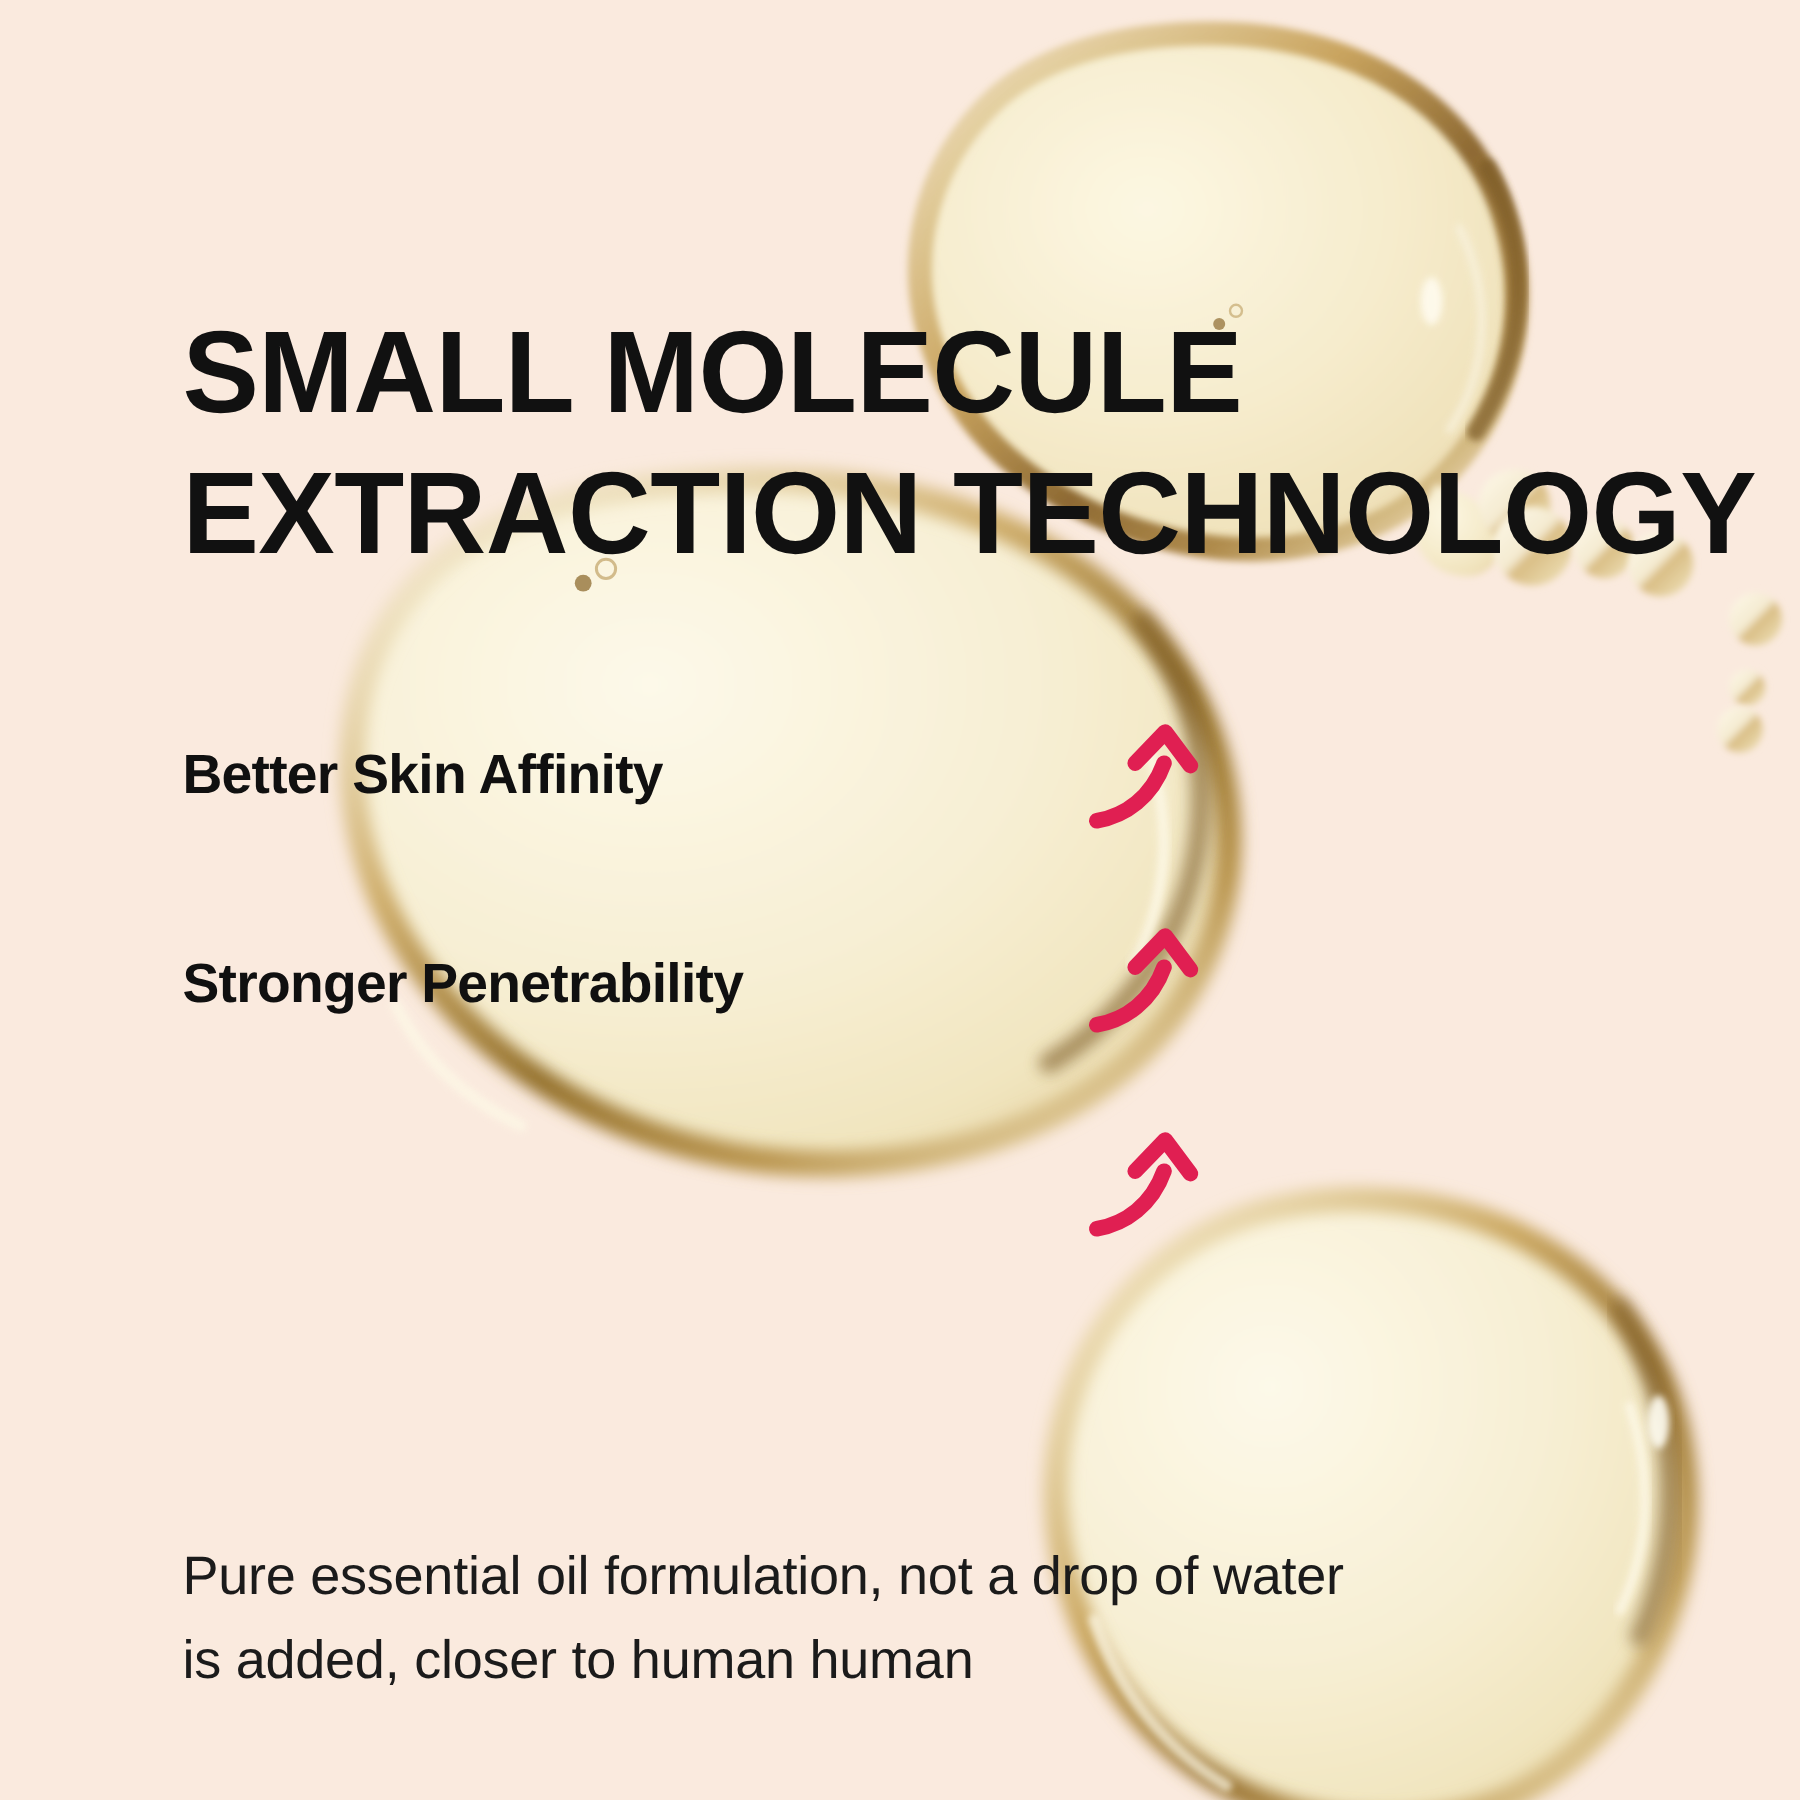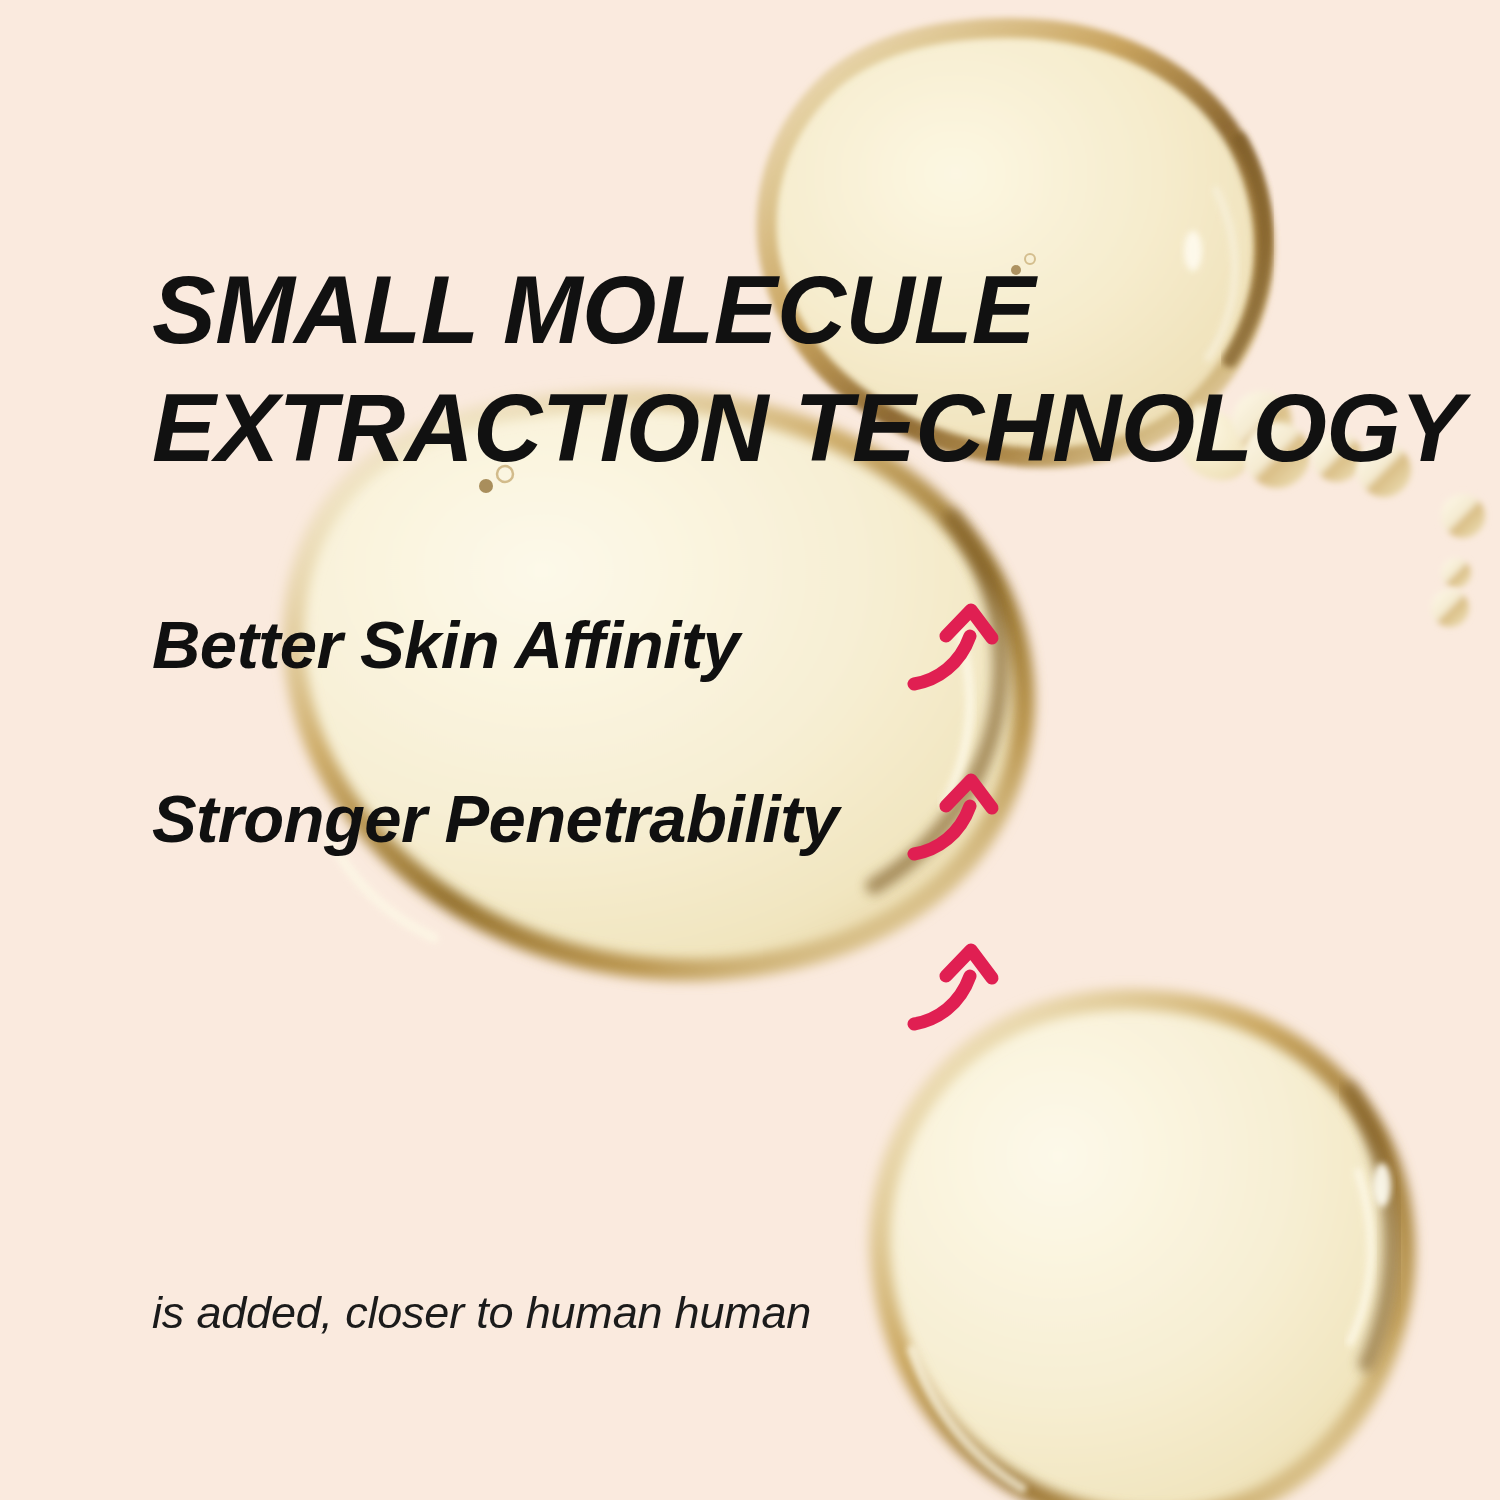--- a/index.html
+++ b/index.html
@@ -7,21 +7,20 @@
     padding: 0;
     background: #faeade;
   }
   #stage {
     position: relative;
     width: 1500px;
     height: 1500px;
     overflow: hidden;
     background: #faeade;
     font-family: "Liberation Sans", sans-serif;
-    font-style: italic;
   }
   #art {
     position: absolute;
     inset: 0;
     width: 1500px;
     height: 1500px;
     z-index: 1;
   }
   #content {
     position: absolute;
@@ -51,21 +50,21 @@
     position: absolute;
     left: 152px;
     height: 86px;
     display: flex;
     align-items: center;
   }
   .feature-row .feature-label {
     color: #101010;
     font-family: "Liberation Sans", sans-serif;
     font-weight: bold;
-    font-size: 67px;
+    font-size: 46px;
     line-height: 78px;
     letter-spacing: -0.6px;
     white-space: nowrap;
   }
   #feature-row-0 { top: 602px; }
   #feature-row-1 { top: 772px; align-items: flex-end; }
   #feature-row-2 { top: 942px; }
 
   .arrow-icon {
     position: absolute;
@@ -251,17 +250,18 @@
       <path d="M 16,92 C 40,88 62,72 72,44" fill="none" stroke="#e01f52" stroke-width="13" stroke-linecap="round"></path>
       <path d="M 48,44 L 73,18 L 94,46" fill="none" stroke="#e01f52" stroke-width="13" stroke-linecap="round" stroke-linejoin="round"></path>
     </svg>
 
     <svg class="arrow-icon" id="arrow-2" viewBox="0 0 108 110" xmlns="http://www.w3.org/2000/svg">
       <path d="M 16,92 C 40,88 62,72 72,44" fill="none" stroke="#e01f52" stroke-width="13" stroke-linecap="round"></path>
       <path d="M 48,44 L 73,18 L 94,46" fill="none" stroke="#e01f52" stroke-width="13" stroke-linecap="round" stroke-linejoin="round"></path>
     </svg>
 
     <p class="caption">
+      <span class="cap-line">Pure essential oil formulation, not a drop of water</span>
       <span class="cap-line">is added, closer to human human</span>
     </p>
 
   </div>
 </div>
 
 </body></html>

